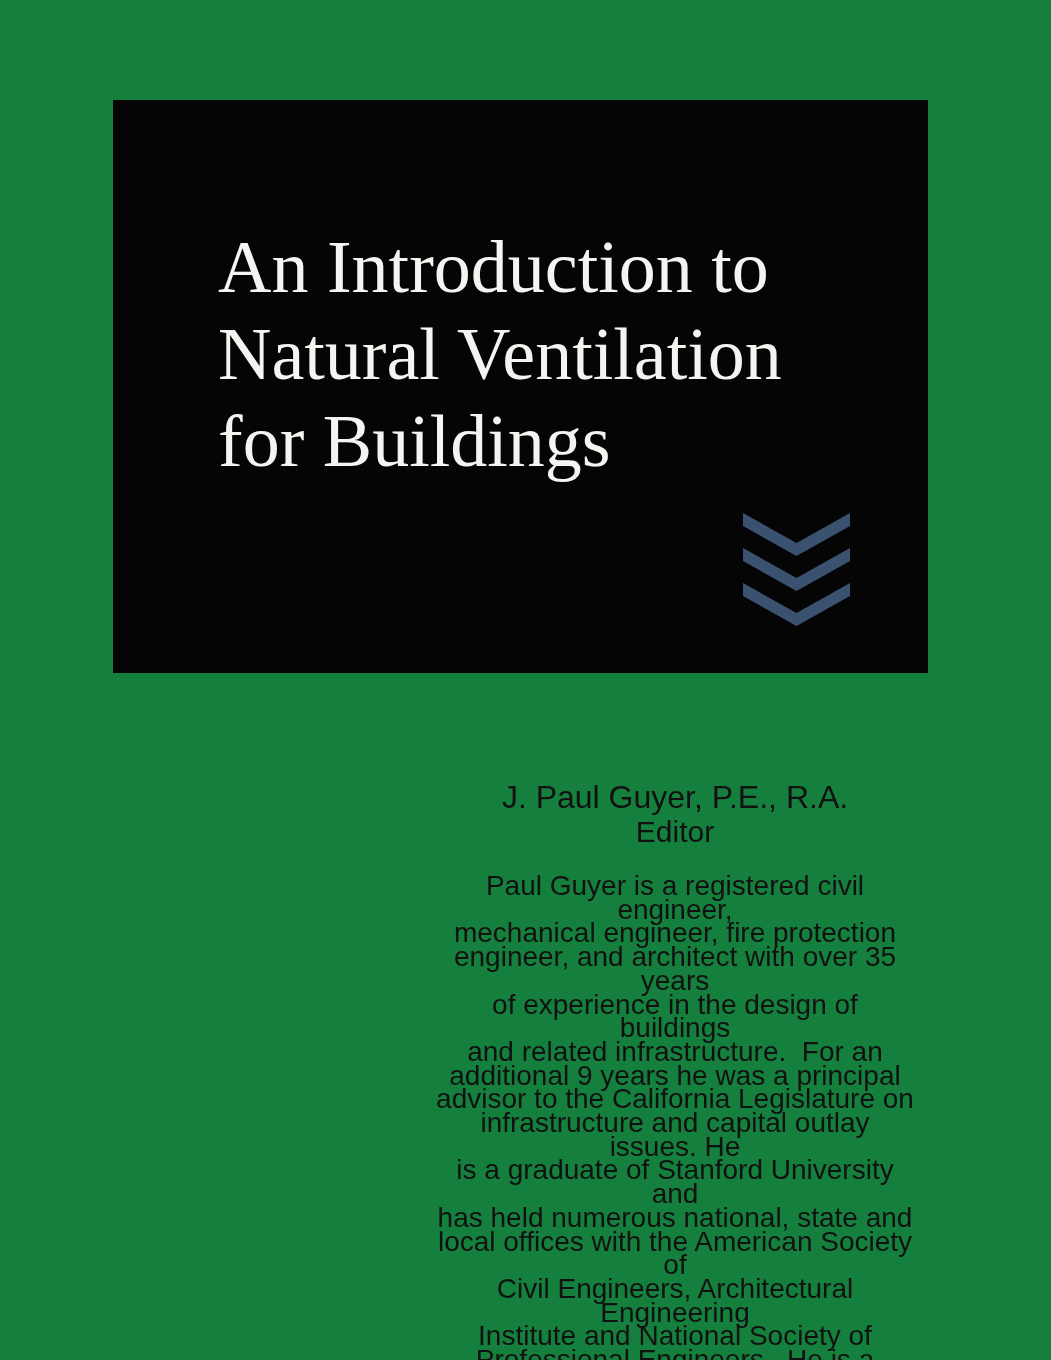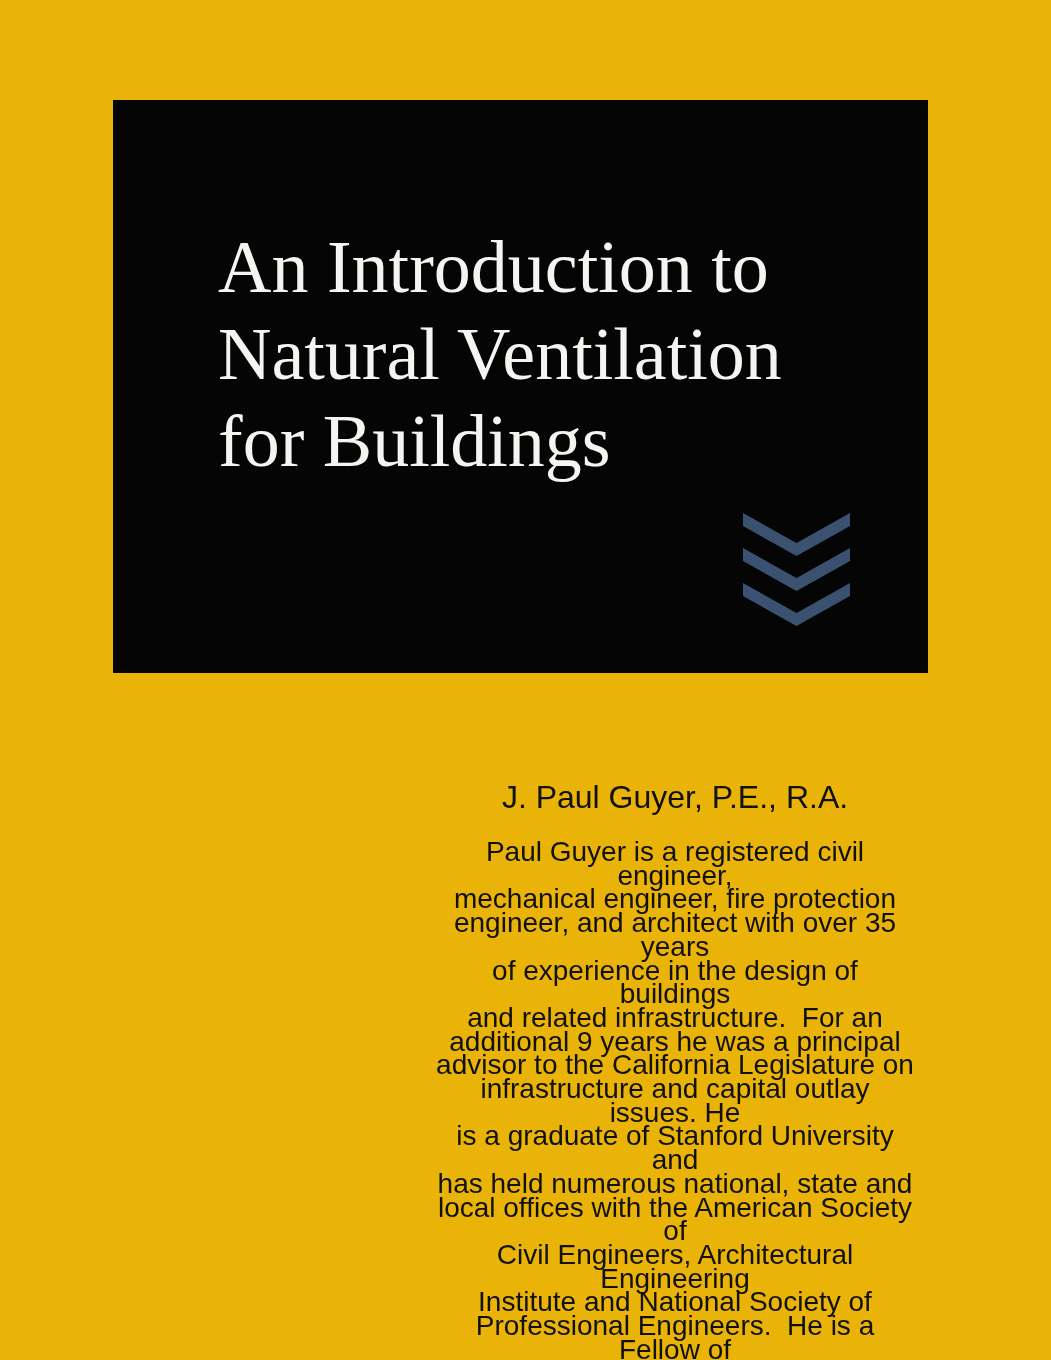--- a/index.html
+++ b/index.html
@@ -4,21 +4,21 @@
 <style>
   html, body {
     margin: 0;
     padding: 0;
     background: #ffffff;
   }
   .page {
     position: relative;
     width: 1051px;
     height: 1360px;
-    background: #eab308;
+    background: #15803d;
     font-family: "Liberation Sans", sans-serif;
     overflow: hidden;
   }
   .cover-box {
     position: absolute;
     left: 113px;
     top: 100px;
     width: 815px;
     height: 573px;
     background: #050505;
@@ -79,20 +79,21 @@
 
     <svg class="chevron" viewBox="0 0 107 113" xmlns="http://www.w3.org/2000/svg">
       <path d="M0,0 L53.5,30 L107,0 L107,13 L53.5,43 L0,13 Z" fill="#3A5270"></path>
       <path d="M0,35 L53.5,65 L107,35 L107,48 L53.5,78 L0,48 Z" fill="#3A5270"></path>
       <path d="M0,70 L53.5,100 L107,70 L107,83 L53.5,113 L0,83 Z" fill="#3A5270"></path>
     </svg>
   </div>
 
   <div class="author-block">
     <div class="author-name">J. Paul Guyer, P.E., R.A.</div>
+    <div class="author-role">Editor</div>
     <div class="author-bio">Paul Guyer is a registered civil engineer,
 mechanical engineer, fire protection
 engineer, and architect with over 35 years
 of experience in the design of buildings
 and related infrastructure.  For an
 additional 9 years he was a principal
 advisor to the California Legislature on
 infrastructure and capital outlay issues. He
 is a graduate of Stanford University and
 has held numerous national, state and

